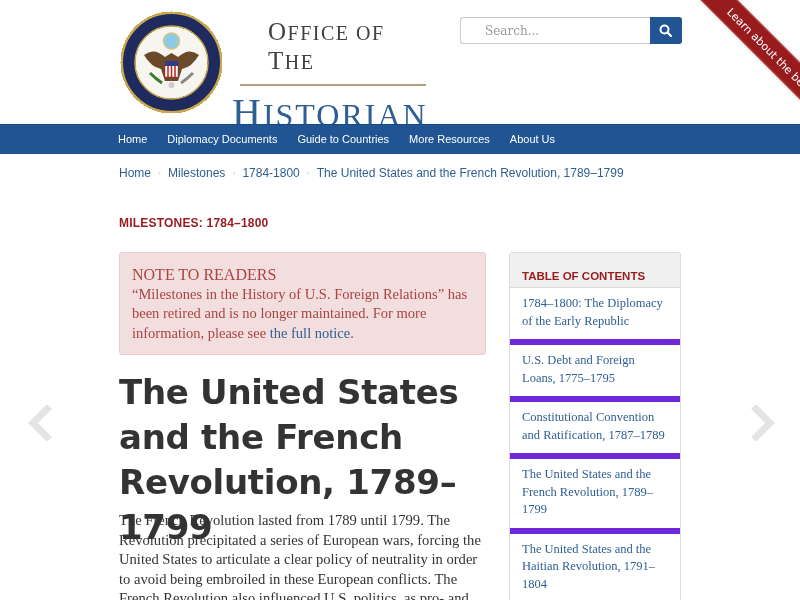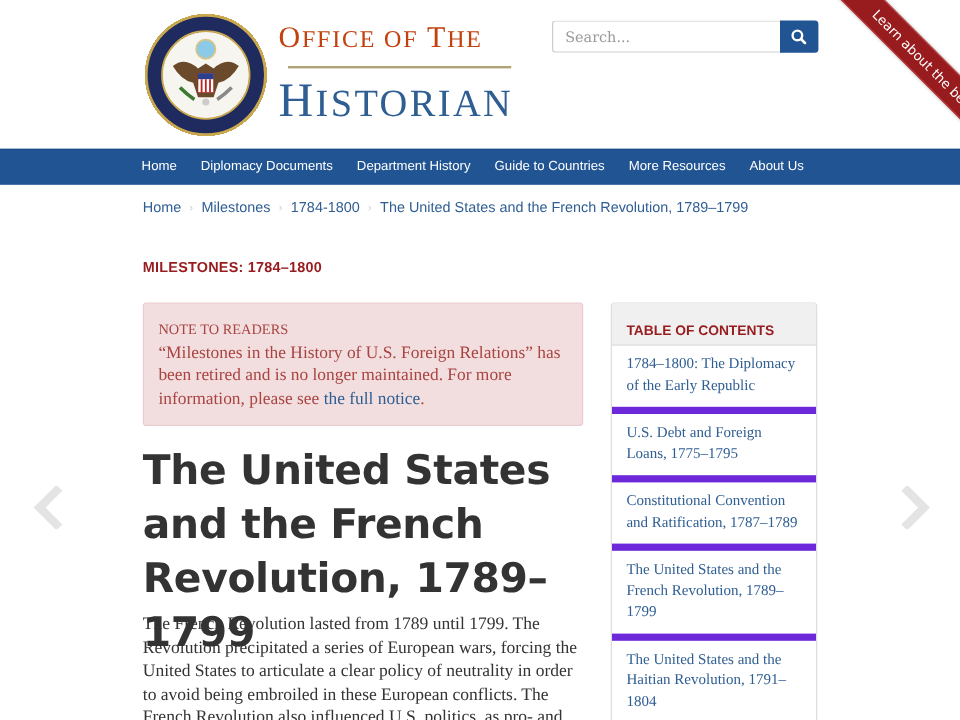--- a/index.html
+++ b/index.html
@@ -6,29 +6,29 @@
   html, body { width: 800px; height: 600px; overflow: hidden; background: #fff; }
   body { font-family: "DejaVu Serif", serif; position: relative; color: #333; }
 
   
   .header { position: absolute; top: 0; left: 0; width: 800px; height: 124px; background: #fff; }
   .seal { position: absolute; left: 120px; top: 11px; width: 103px; height: 103px; border-radius: 50%;
           background: radial-gradient(circle at 50% 50%, #fff 0 30px, #f2f0ea 30px 36px, #1f2a5e 36px 49px, #c9a84f 49px 51px, #fff 51px);
   }
   .seal .ring-text { position: absolute; left: 0; top: 0; width: 103px; height: 103px; }
   .logo-text { position: absolute; left: 232px; top: 18px; width: 200px; }
-  .logo-line1 { font-family: "Liberation Serif", serif; color: #c2410c; font-size: 25px; letter-spacing: 1.5px; line-height: 28px; }
+  .logo-line1 { font-family: "Liberation Serif", serif; color: #404040; font-size: 25px; letter-spacing: 1.5px; line-height: 28px; margin-left: 36px; }
   .logo-line1 .small { font-size: 20px; }
   .logo-rule { width: 186px; height: 2px; background: #b2a27a; margin: 8px 0 6px 8px; }
   .logo-line2 { font-family: "Liberation Serif", serif; color: #2f5e93; font-size: 40px; letter-spacing: 2px; line-height: 42px; }
   .logo-line2 .small { font-size: 32px; }
 
   .search { position: absolute; left: 460px; top: 17px; width: 222px; height: 27px; }
   .search input { position: absolute; left: 0; top: 0; width: 191px; height: 27px; border: 1px solid #ccc; border-right: none;
-                  border-radius: 3px 0 0 3px; padding: 0 10px; font-family: "DejaVu Serif", serif; font-size: 12px; color: #404040; background: #fff; }
+                  border-radius: 3px 0 0 3px; padding: 0 24px; font-family: "DejaVu Serif", serif; font-size: 12px; color: #404040; background: #fff; }
   .search input::placeholder { color: #999; }
   .search button { position: absolute; left: 190px; top: 0; width: 32px; height: 27px; background: #205493; border: none; border-radius: 0 3px 3px 0; }
   .search button svg { position: absolute; left: 9px; top: 7px; }
 
   .ribbon-wrap { position: absolute; right: 0; top: 0; width: 150px; height: 124px; overflow: hidden; }
   .ribbon { position: absolute; left: 20px; top: 38px; width: 200px; height: 26px; background: #981b1e; transform: rotate(45deg);
             color: #fff; font-family: "DejaVu Sans", sans-serif; font-size: 11px; text-align: center; line-height: 26px;
             box-shadow: 0 0 3px rgba(0,0,0,0.3); border-top: 1px solid #b44; border-bottom: 1px solid #b44; }
 
   
@@ -37,21 +37,21 @@
   .nav li { color: #fff; font-family: "Liberation Sans", sans-serif; font-size: 11px; line-height: 29px; padding: 0 10px; }
 
   
   .breadcrumb { position: absolute; left: 119px; top: 166px; font-family: "Liberation Sans", sans-serif; font-size: 12px; color: #2f5e93; display: flex; align-items: center; }
   .breadcrumb .sep { color: #ccc; margin: 0 7px; font-size: 9px; }
 
   .section-label { position: absolute; left: 119px; top: 216px; font-family: "Liberation Sans", sans-serif; font-weight: bold; font-size: 12px; color: #981b1e; letter-spacing: 0.2px; }
 
   
   .note { position: absolute; left: 119px; top: 252px; width: 367px; height: 103px; background: #f2dede; border: 1px solid #ebccd1; border-radius: 3px; padding: 12px 12px; color: #a94442; font-size: 13px; line-height: 19.5px; }
-  .note .note-title { font-family: "Liberation Serif", serif; font-size: 12px; font-weight: normal; }
+  .note .note-title { font-family: "Liberation Serif", serif; font-size: 16px; font-weight: normal; }
   .note p { font-family: "Liberation Serif", serif; font-size: 14.5px; }
   .note a { color: #2f5e93; text-decoration: none; }
 
   
   .page-title { position: absolute; left: 119px; top: 370px; width: 370px; font-family: "DejaVu Sans", sans-serif; font-weight: bold; font-size: 34px; line-height: 45px; color: #333; letter-spacing: -0.3px; }
 
   .body-text { position: absolute; left: 119px; top: 511px; width: 370px; font-family: "Liberation Serif", serif; font-size: 14.6px; line-height: 19.5px; color: #333; }
 
   
   .toc { position: absolute; left: 509px; top: 252px; width: 172px; border: 1px solid #ddd; border-radius: 3px; background: #fff; }
@@ -109,21 +109,20 @@
 
   <div class="ribbon-wrap">
     <div class="ribbon">Learn about the beta</div>
   </div>
 </div>
 
 <nav class="nav">
   <ul>
     <li>Home</li>
     <li>Diplomacy Documents</li>
-    <li>Department History</li>
     <li>Guide to Countries</li>
     <li>More Resources</li>
     <li>About Us</li>
   </ul>
 </nav>
 
 <div class="breadcrumb">
   <span>Home</span>
   <span class="sep">›</span>
   <span>Milestones</span>

